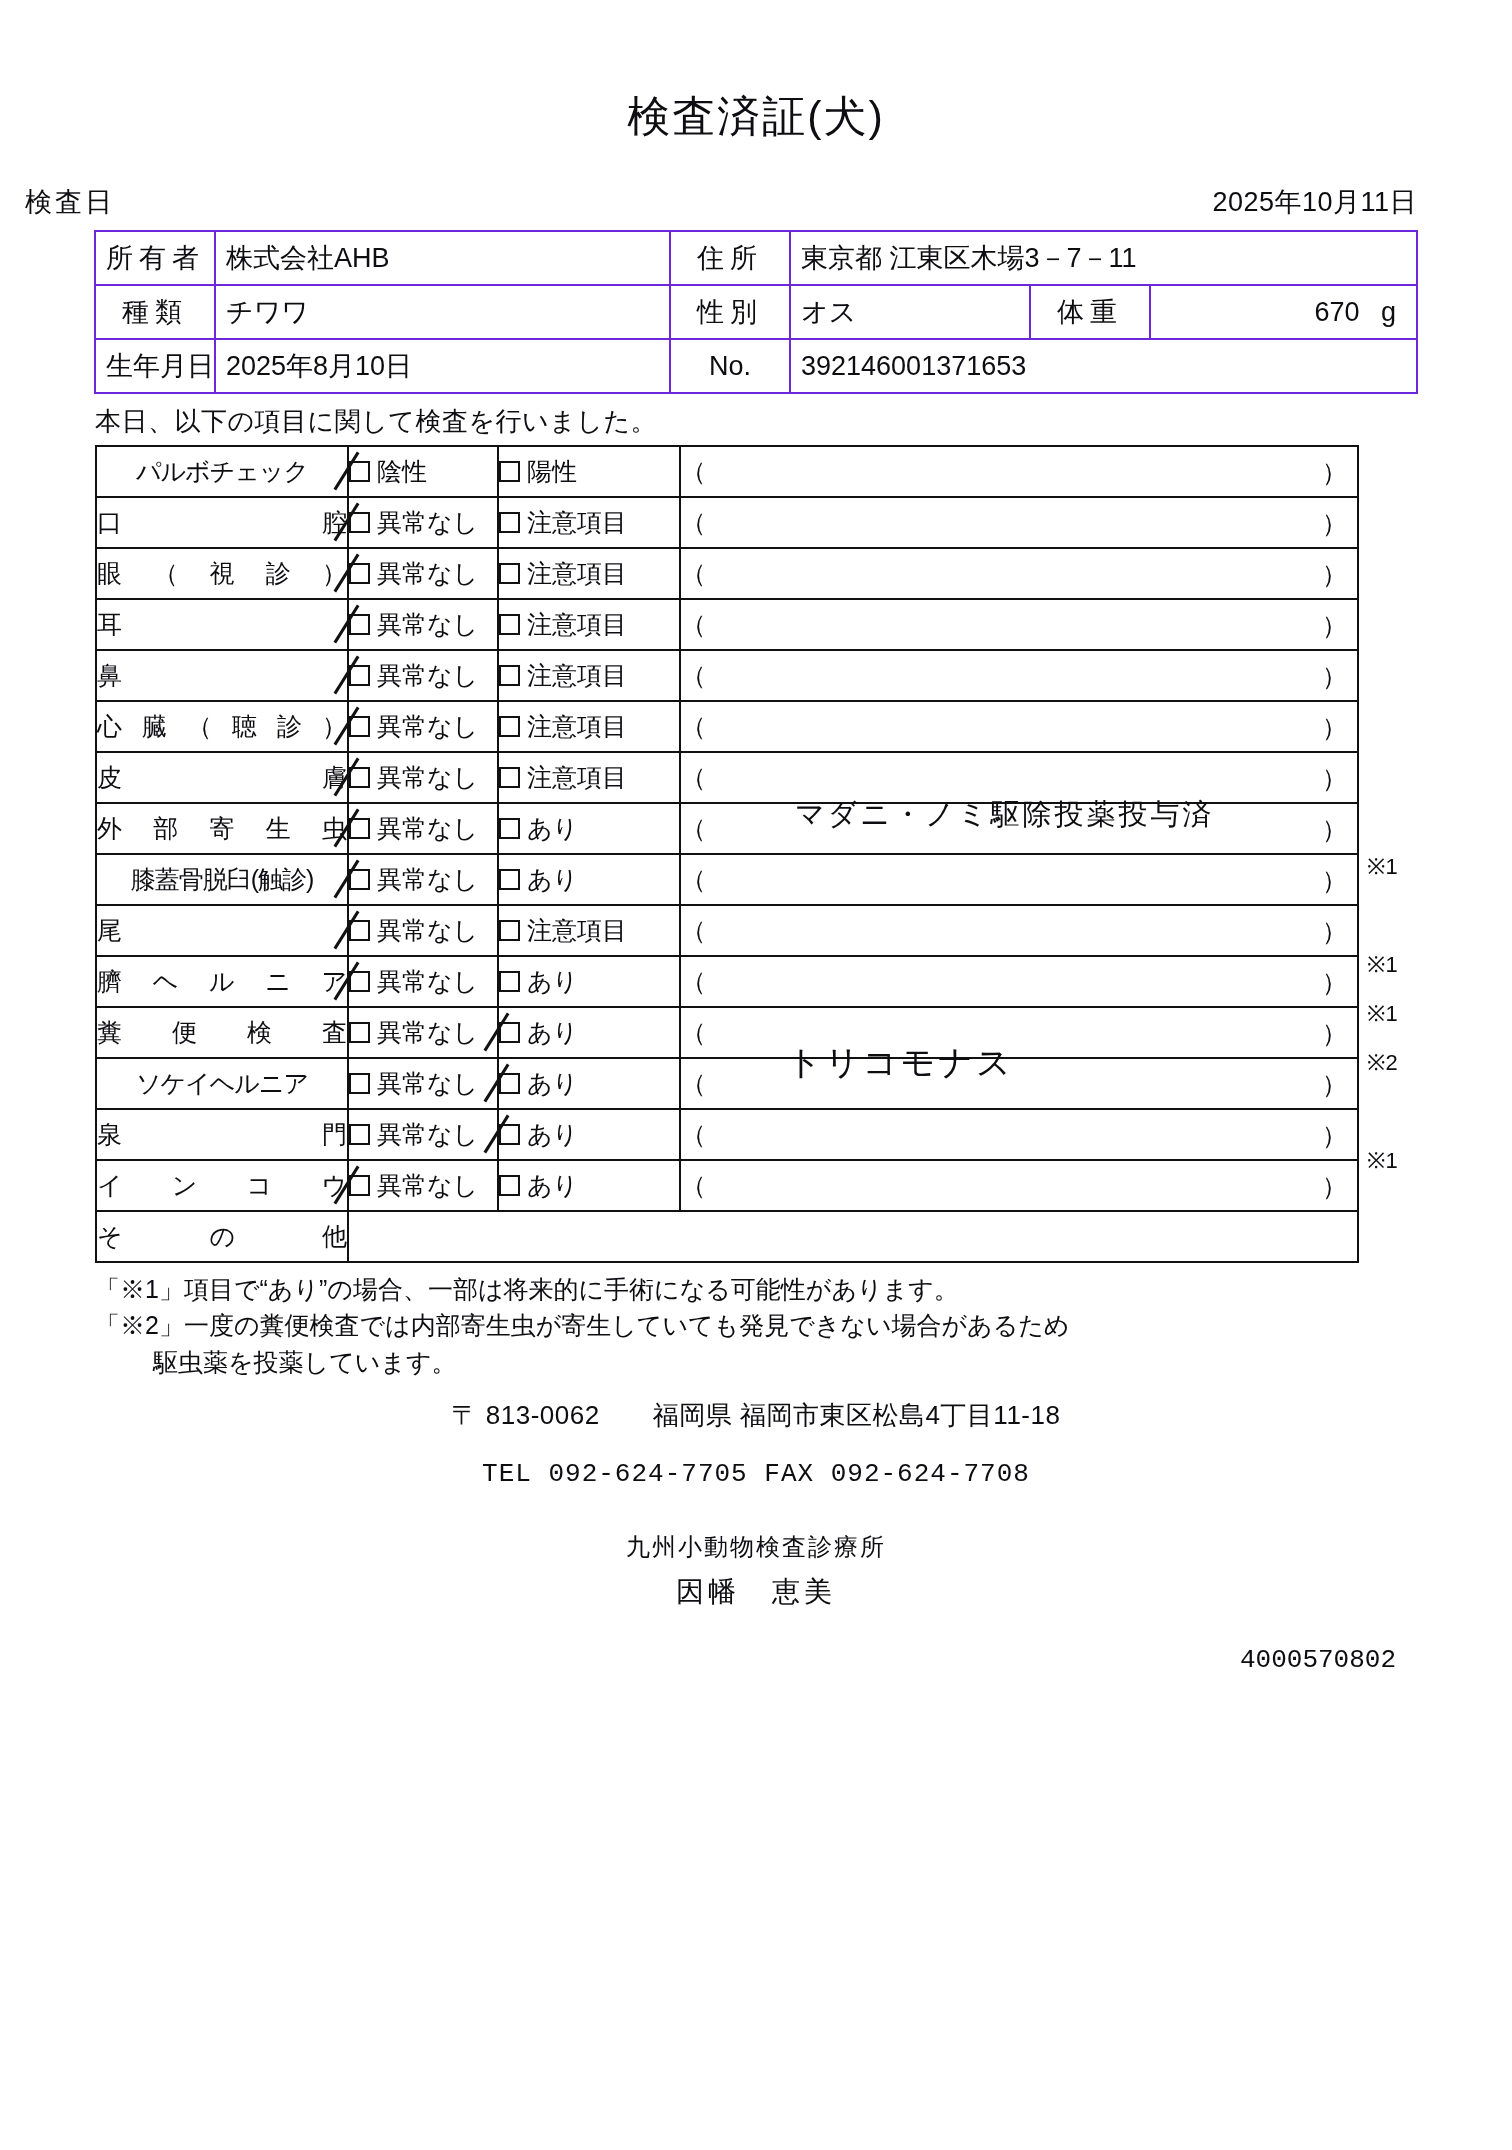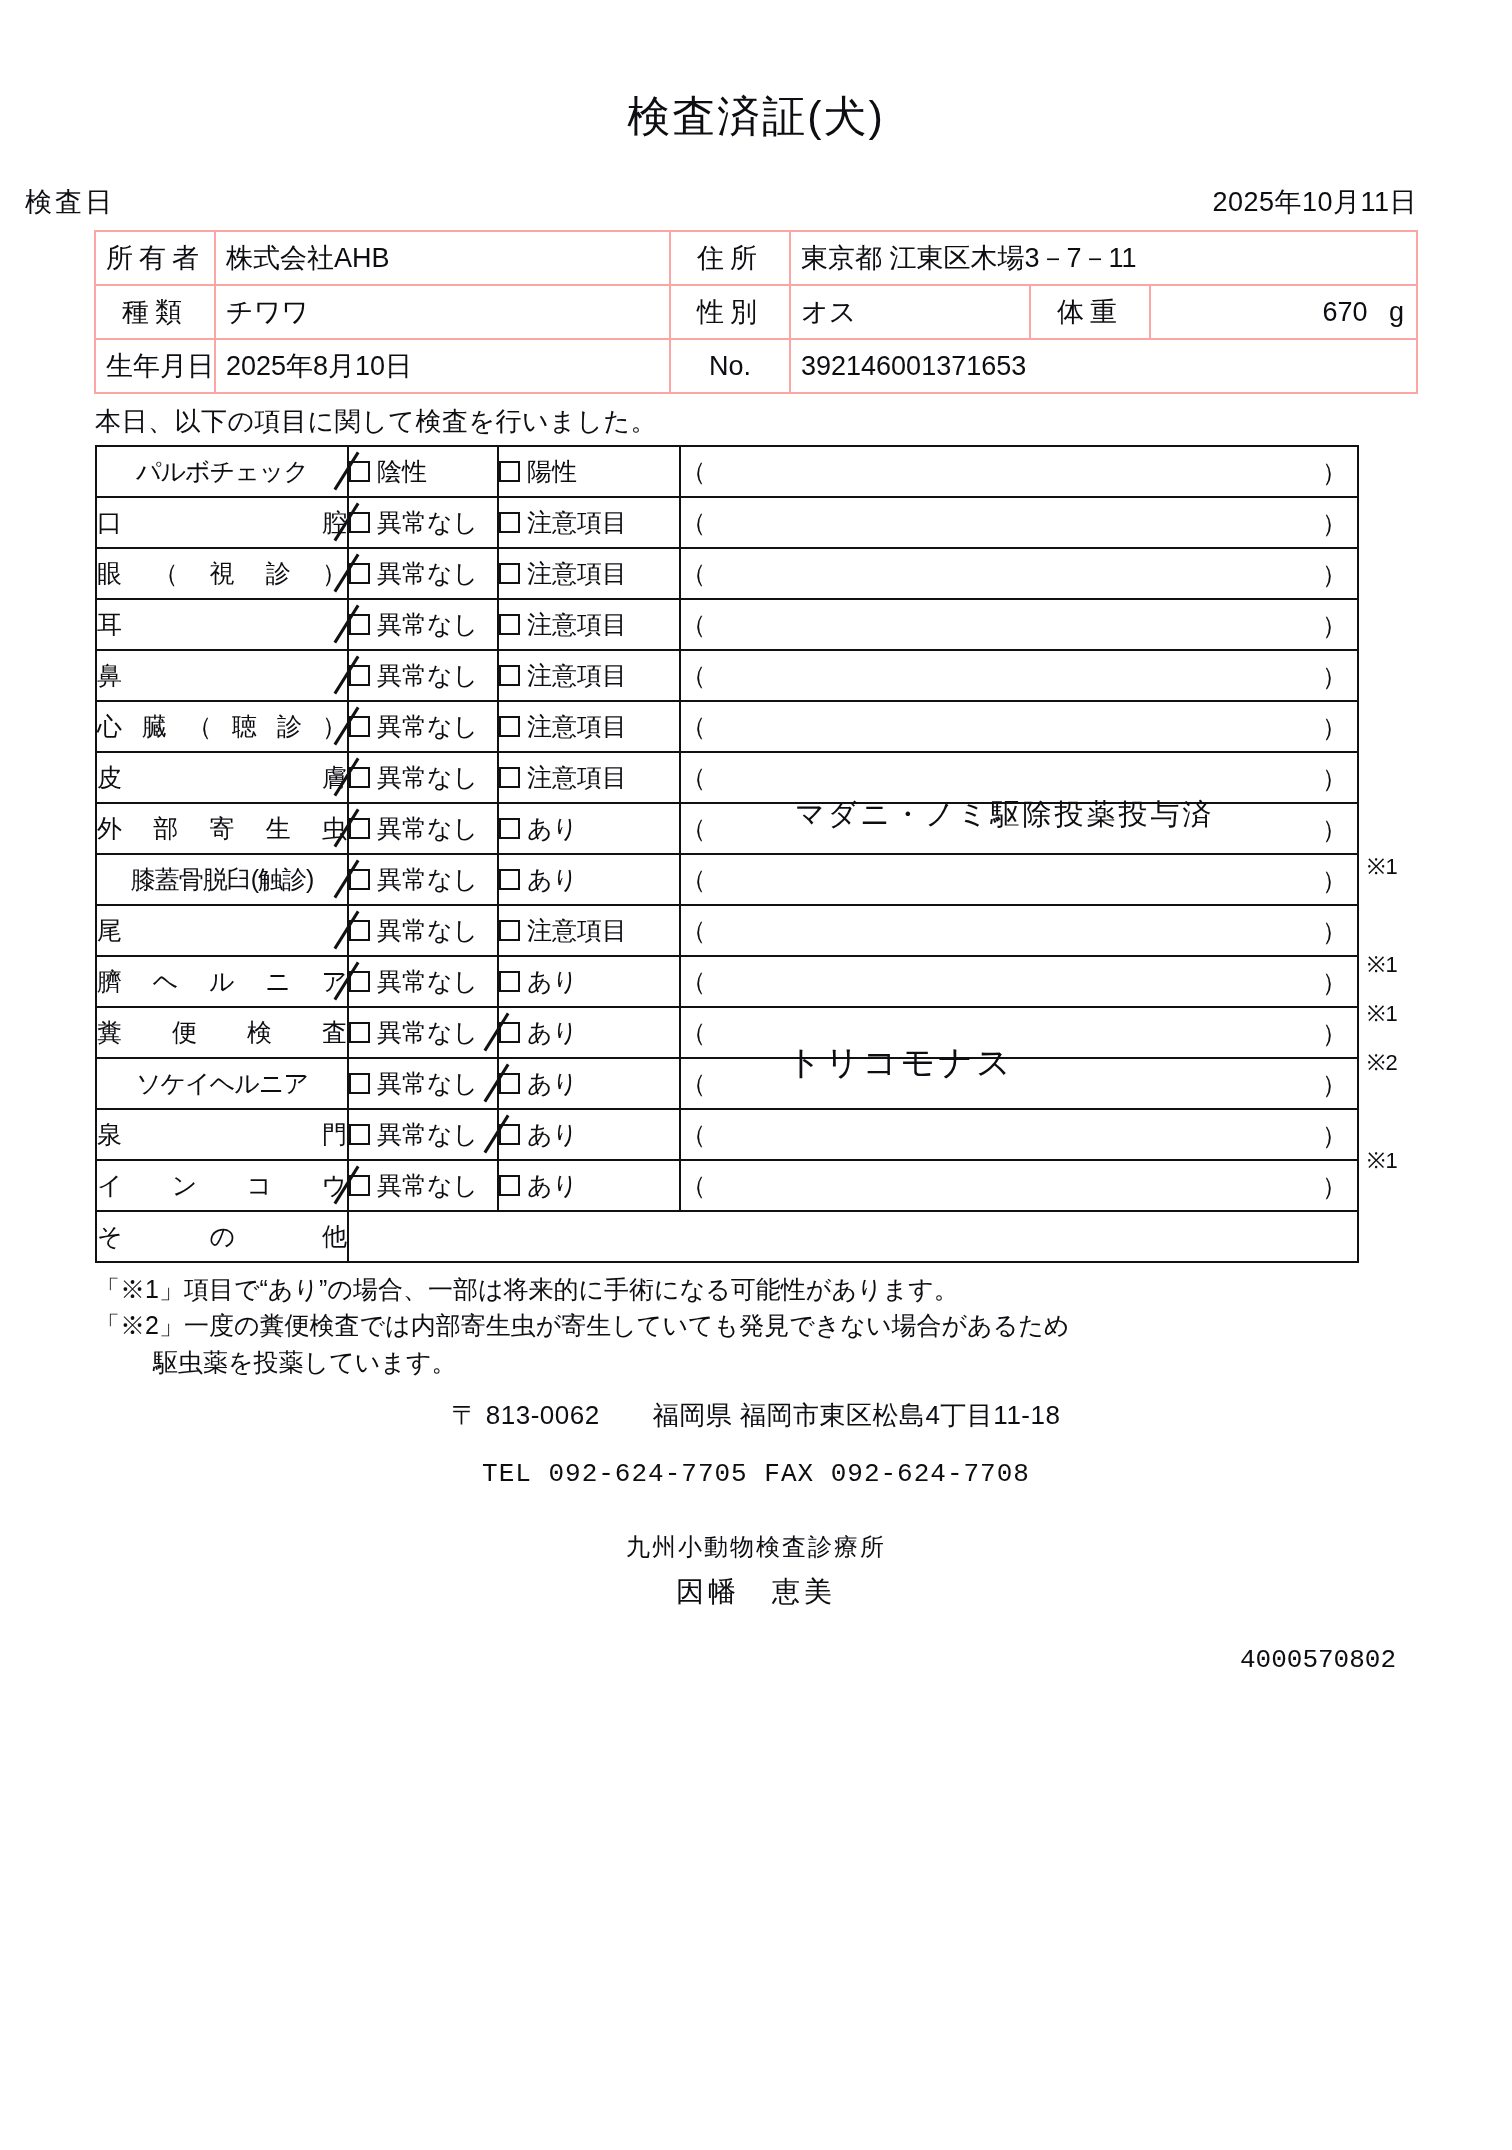--- a/index.html
+++ b/index.html
@@ -50,21 +50,21 @@
   }
 
   
   .info-table {
     margin: 10px auto 0 auto;
     width: 1322px;
     border-collapse: collapse;
     table-layout: fixed;
   }
   .info-table td {
-    border: 2px solid #fca5a5;
+    border: 2px solid #6d28d9;
     height: 52px;
     font-size: 27px;
     padding: 0 10px;
     vertical-align: middle;
   }
   .lbl {
     text-align: center;
     letter-spacing: 6px;
     white-space: nowrap;
   }
@@ -235,21 +235,21 @@
       <td class="val">株式会社AHB</td>
       <td class="lbl">住所</td>
       <td class="val" colspan="3">東京都 江東区木場3－7－11</td>
     </tr>
     <tr>
       <td class="lbl">種類</td>
       <td class="val">チワワ</td>
       <td class="lbl">性別</td>
       <td class="val">オス</td>
       <td class="lbl">体重</td>
-      <td style="text-align:right;padding-right:12px;">
+      <td style="text-align:right;padding-right:20px;">
         <span>670</span>
         <span style="margin-left:14px;">g</span>
       </td>
     </tr>
     <tr>
       <td class="lbl" style="letter-spacing:0;">生年月日</td>
       <td class="val">2025年8月10日</td>
       <td class="lbl" style="letter-spacing:0;">No.</td>
       <td class="val" colspan="3">392146001371653</td>
     </tr>

